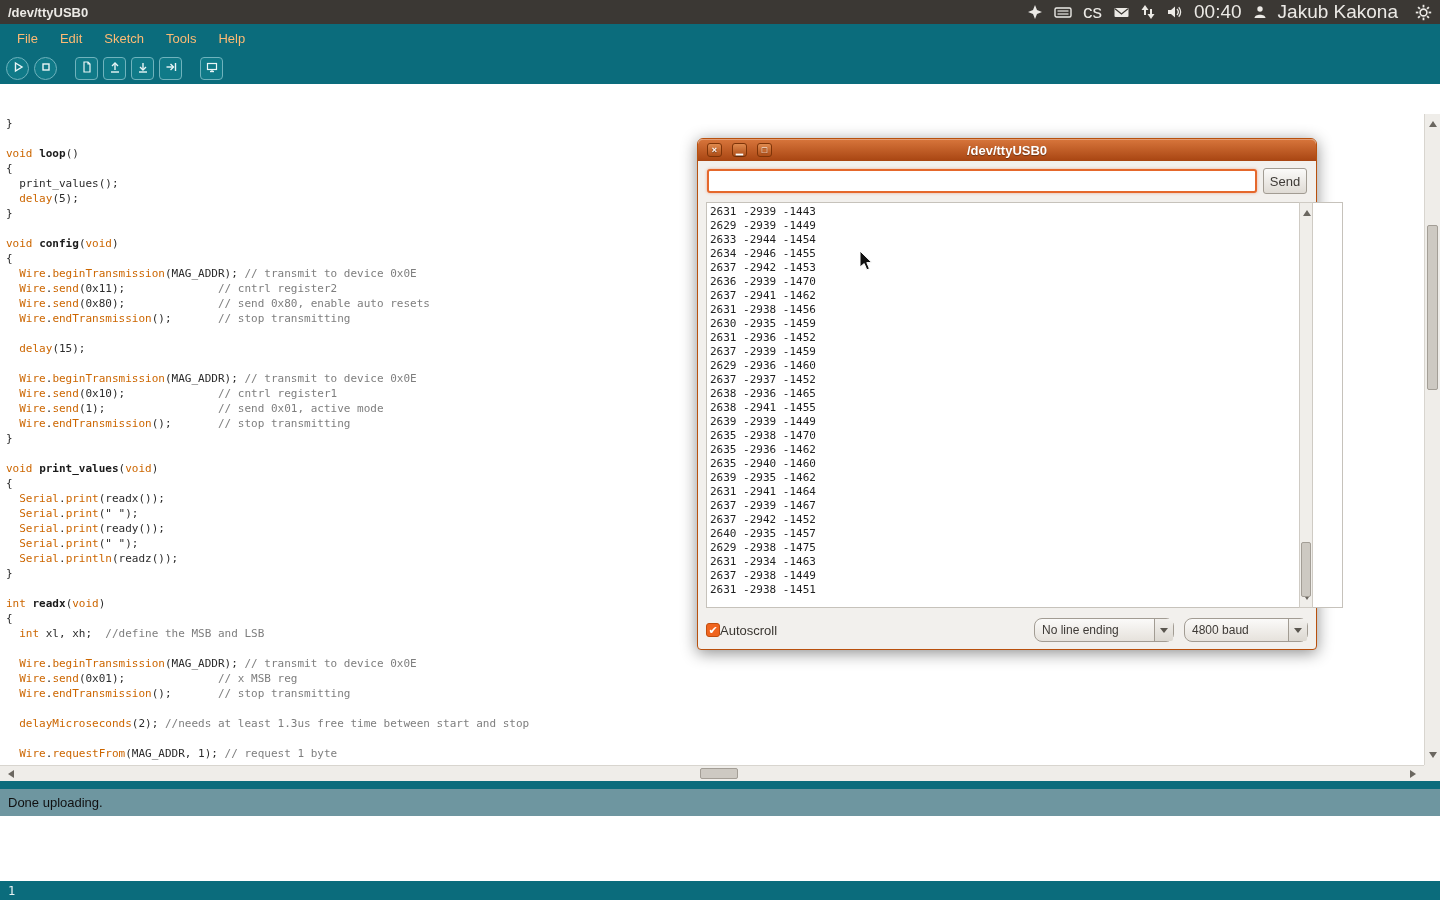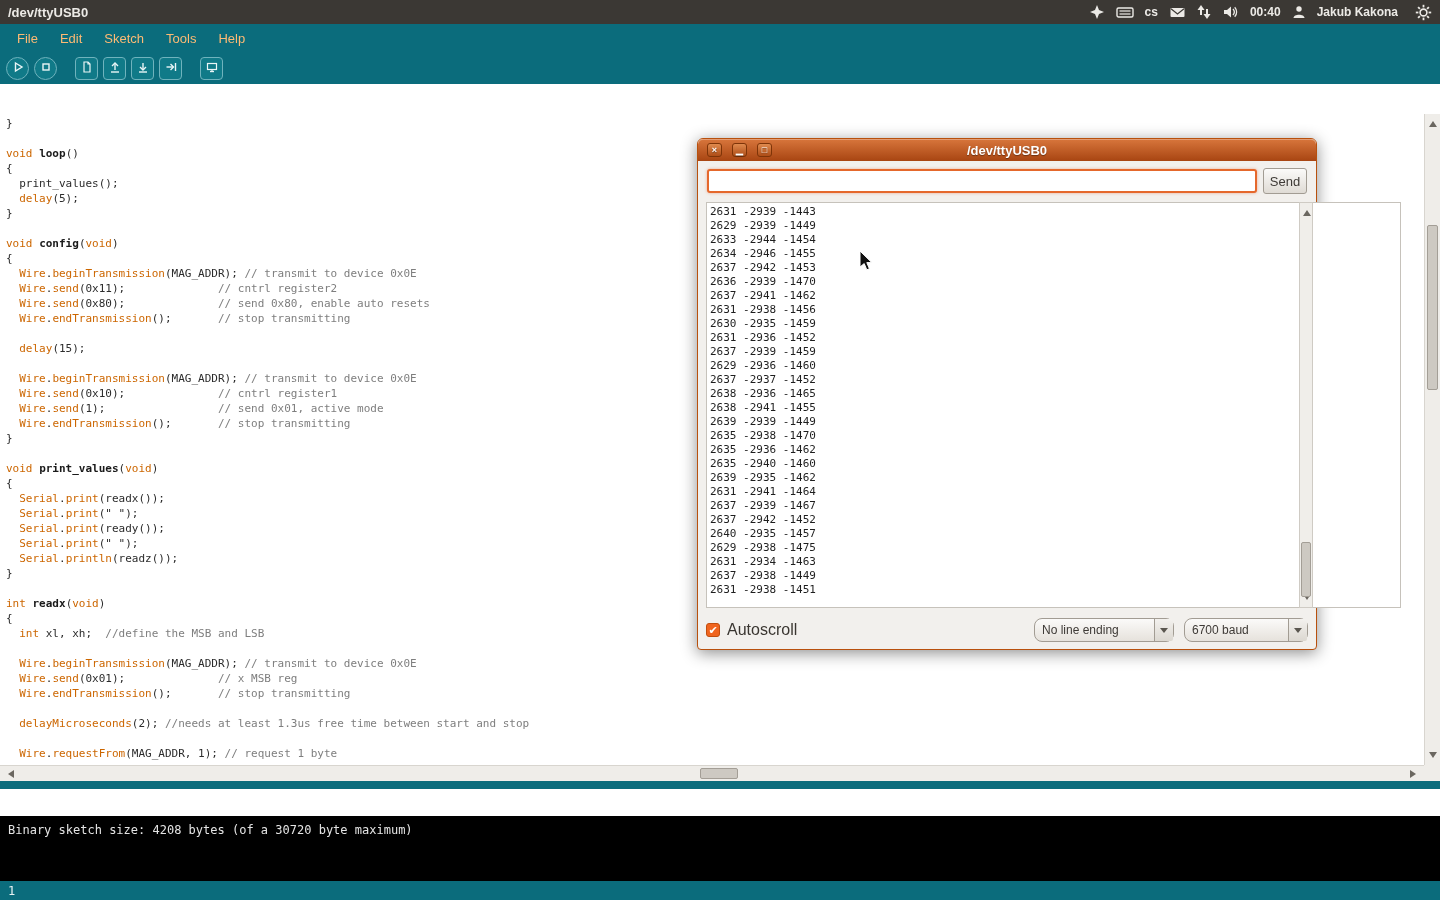--- a/index.html
+++ b/index.html
@@ -5,21 +5,21 @@
   * { margin:0; padding:0; box-sizing:border-box; }
   html,body { width:1440px; height:900px; }
   body { font-family:"Liberation Sans", sans-serif; background:#fff; }
   #screen { position:relative; width:1440px; height:900px; overflow:hidden; background:#fff; }
 
   
   .top-panel { position:absolute; top:0; left:0; width:1440px; height:24px; background:#3B3834; color:#ECEAE6; display:flex; align-items:center; font-size:13px; z-index:20; }
   .panel-title { margin-left:8px; font-weight:bold; }
   .tray { margin-left:auto; display:flex; align-items:center; gap:11px; margin-right:8px; }
   .tray svg { display:block; }
-  .tray-label { font-size:12px; color:#ECEAE6;font-weight:bold; }
+  .tray-label { font-size:19px; color:#ECEAE6; }
 
   
   .menubar { position:absolute; top:24px; left:0; width:1440px; height:28px; background:#0B6C7C; display:flex; align-items:center; padding-left:6px; color:#fdba74; font-size:13px; z-index:10; }
   .menu-item { padding:5px 11px; cursor:default; }
 
   .toolbar { position:absolute; top:52px; left:0; width:1440px; height:32px; background:#0B6C7C; display:flex; align-items:center; padding-left:6px; gap:5px; z-index:10; }
   .tbtn { width:23px; height:23px; background:#107A88; border:1px solid #6FB3BD; display:flex; align-items:center; justify-content:center; }
   .tbtn.round { border-radius:50%; }
   .tbtn.square { border-radius:4px; }
   .gap-l { margin-left:13px; }
@@ -56,27 +56,27 @@
 
   
   .swin { position:absolute; left:697px; top:138px; width:620px; height:512px; background:#F2F0ED; border:1px solid #B8500D; border-radius:6px 6px 4px 4px; box-shadow:0 3px 16px rgba(0,0,0,.45); z-index:50; }
   .swin-title { position:relative; height:22px; background:linear-gradient(#D8763C,#A84512); border-radius:5px 5px 0 0; display:flex; align-items:center; justify-content:center; color:#FFF; font-weight:bold; font-size:13px; text-shadow:0 1px 1px rgba(0,0,0,.4); box-shadow:inset 0 1px 0 rgba(255,255,255,.3); }
   .win-btns { position:absolute; left:9px; top:4px; display:flex; gap:10px; }
   .win-btn { width:15px; height:14px; background:linear-gradient(#E08A4E,#AE4D17); border:1px solid #7E3408; border-radius:3px; color:#FFF; font-size:9px; line-height:12px; text-align:center; font-weight:bold; }
 
   .sinput { position:absolute; left:9px; top:30px; width:550px; height:24px; border:2px solid #E5682C; border-radius:3px; background:#FFF; font-size:13px; padding:0 5px; outline:none; box-shadow:0 0 3px rgba(232,98,45,.5); }
   .send-btn { position:absolute; right:9px; top:29px; width:44px; height:26px; background:linear-gradient(#FBFAF9,#DFDBD5); border:1px solid #A29C93; border-radius:3px; font-size:13px; color:#3E3A36; font-family:"Liberation Sans", sans-serif; }
 
-  .sout { position:absolute; left:8px; top:63px; width:695px; height:406px; background:#FFF; border:1px solid #C6C2BB; font-family:"DejaVu Sans Mono", monospace; font-size:11px; line-height:14px; color:#1E1E1E; padding:2px 0 0 3px; overflow:hidden; white-space:pre; }
+  .sout { position:absolute; left:8px; top:63px; width:637px; height:406px; background:#FFF; border:1px solid #C6C2BB; font-family:"DejaVu Sans Mono", monospace; font-size:11px; line-height:14px; color:#1E1E1E; padding:2px 0 0 3px; overflow:hidden; white-space:pre; }
   .sline { height:14px; }
   .sscroll { position:absolute; left:601px; top:63px; width:14px; height:406px; background:#F0EEEA; border:1px solid #CFCBC4; }
 
   .sbottom { position:absolute; left:0; top:473px; width:618px; height:36px; display:flex; align-items:center; padding:0 8px; }
   .chk { width:14px; height:14px; background:#F0651F; border:1px solid #C24E0E; border-radius:3px; color:#FFF; font-size:11px; line-height:13px; text-align:center; }
-  .chk-label { margin-left:7px; font-size:16px; color:#3A3631; }
+  .chk-label { font-size:13px; color:#3A3631; }
   .spacer { flex:1; }
   .dropdown { display:flex; height:24px; border:1px solid #A29C93; border-radius:8px; background:linear-gradient(#FBFAF9,#E6E2DC); align-items:center; justify-content:space-between; }
   .dd1 { width:140px; margin-right:10px; }
   .dd2 { width:124px; }
   .dd-text { padding:0 7px; font-size:12px; color:#3E3A36; white-space:nowrap; }
   .dd-btn { width:19px; align-self:stretch; border-left:1px solid #A29C93; display:flex; align-items:center; justify-content:center; background:linear-gradient(#F3F1EE,#DCD8D1); border-radius:0 2px 2px 0; }
   .dd-arrow { width:0; height:0; border:4px solid transparent; border-top:5px solid #5A564F; margin-top:4px; }
 
   .cursor { position:absolute; left:859px; top:250px; z-index:100; }
 </style>
@@ -212,22 +212,22 @@
     <div class="thumb" style="left:700px; top:2px; width:38px; height:11px;"></div>
   </div>
   <div class="vscroll">
     <span class="arr up"></span>
     <span class="arr down"></span>
     <div class="thumb" style="left:2px; top:111px; width:11px; height:165px;"></div>
   </div>
   <div class="sb-corner"></div>
 
   <div class="teal-band"></div>
-  <div class="console">
-    <span>Binary sketch size: 4208 bytes (of a 30720 byte maximum)</span>
+  <div class="statusbar">
+    <span>Done uploading.</span>
   </div>
   <div class="bottomstrip">
     <span>1</span>
   </div>
 
   <div class="swin">
     <div class="swin-title">
       <div class="win-btns">
         <div class="win-btn"><span>×</span></div>
         <div class="win-btn"><span>▁</span></div>
@@ -251,21 +251,21 @@
       <div class="chk"><span>✔</span></div>
       <span class="chk-label">Autoscroll</span>
       <div class="spacer"></div>
       <div class="dropdown dd1">
         <span class="dd-text">No line ending</span>
         <span class="dd-btn">
             <span class="dd-arrow"></span>
           </span>
       </div>
       <div class="dropdown dd2">
-        <span class="dd-text">6700 baud</span>
+        <span class="dd-text">4800 baud</span>
         <span class="dd-btn">
             <span class="dd-arrow"></span>
           </span>
       </div>
     </div>
   </div>
 
   <div class="cursor">
     <svg width="16" height="22" viewBox="0 0 16 22">
         <polygon points="1,1 1,17 5.2,13.6 7.8,19.8 10.4,18.7 7.8,12.6 12.8,12.6" fill="#111" stroke="#FFF" stroke-width="1"></polygon>

